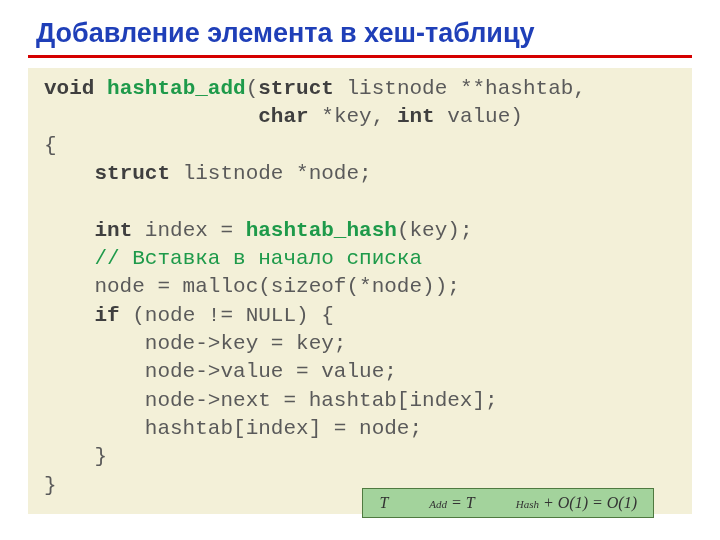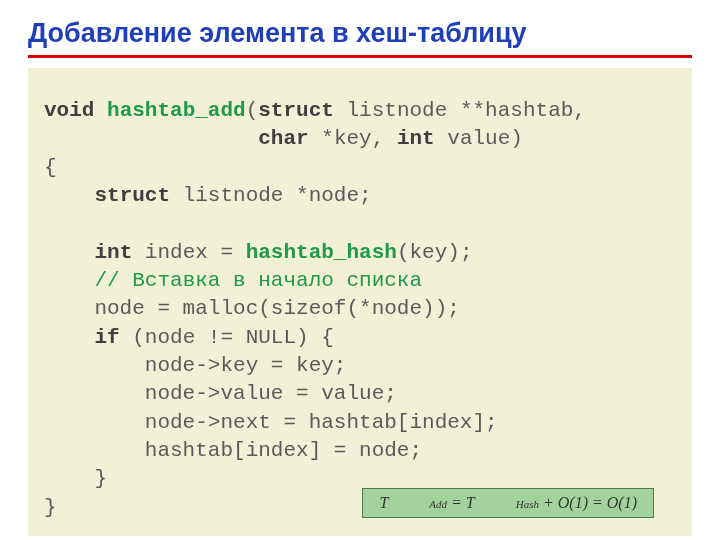--- a/index.html
+++ b/index.html
@@ -12,30 +12,30 @@
     position: relative;
     overflow: hidden;
   }
   .slide {
     padding: 10px 28px 0 28px;
   }
   .title {
     color: #1f3fb8;
     font-size: 27px;
     font-weight: bold;
-    margin: 8px 0 6px 0;
+    margin: 8px 0 6px 8px;
   }
   .hr {
     height: 3px;
     background: #d50000;
     margin: 0 0 10px 0;
   }
   .code-block {
     background: #f3f0d8;
-    padding: 29px 16px 14px 16px;
+    padding: 7px 16px 14px 16px;
     font-family: Consolas, "Courier New", monospace;
     font-size: 21px;
     line-height: 1.35;
     color: #5a5a5a;
     white-space: pre;
   }
   .kw   { color: #3f3f3f; font-weight: bold; }
   .fn   { color: #1e9a4a; font-weight: bold; }
   .cmt  { color: #1e9a4a; }
   .callout {

